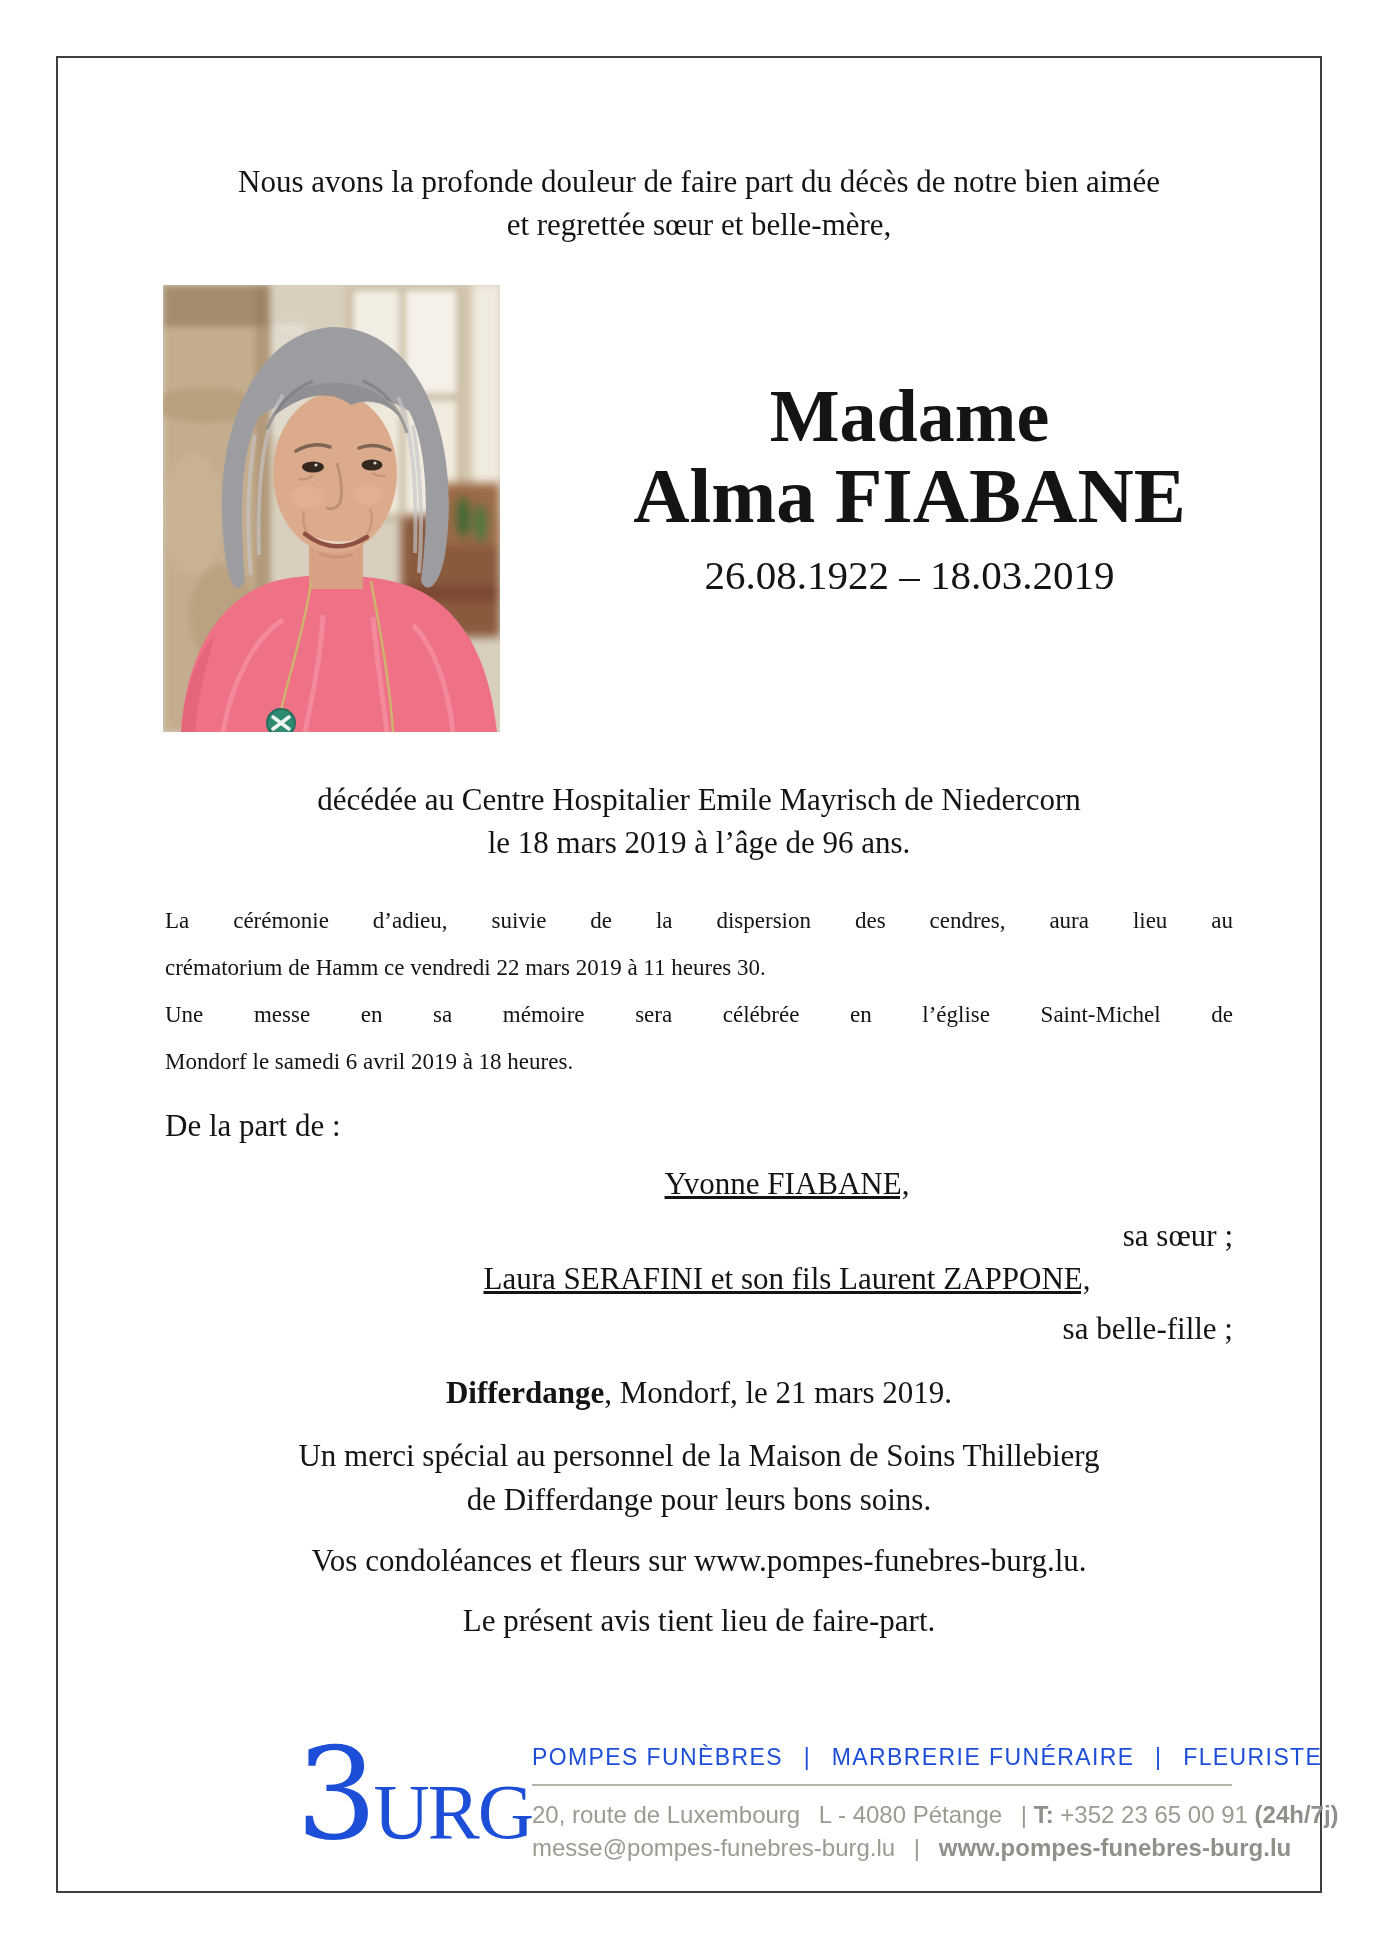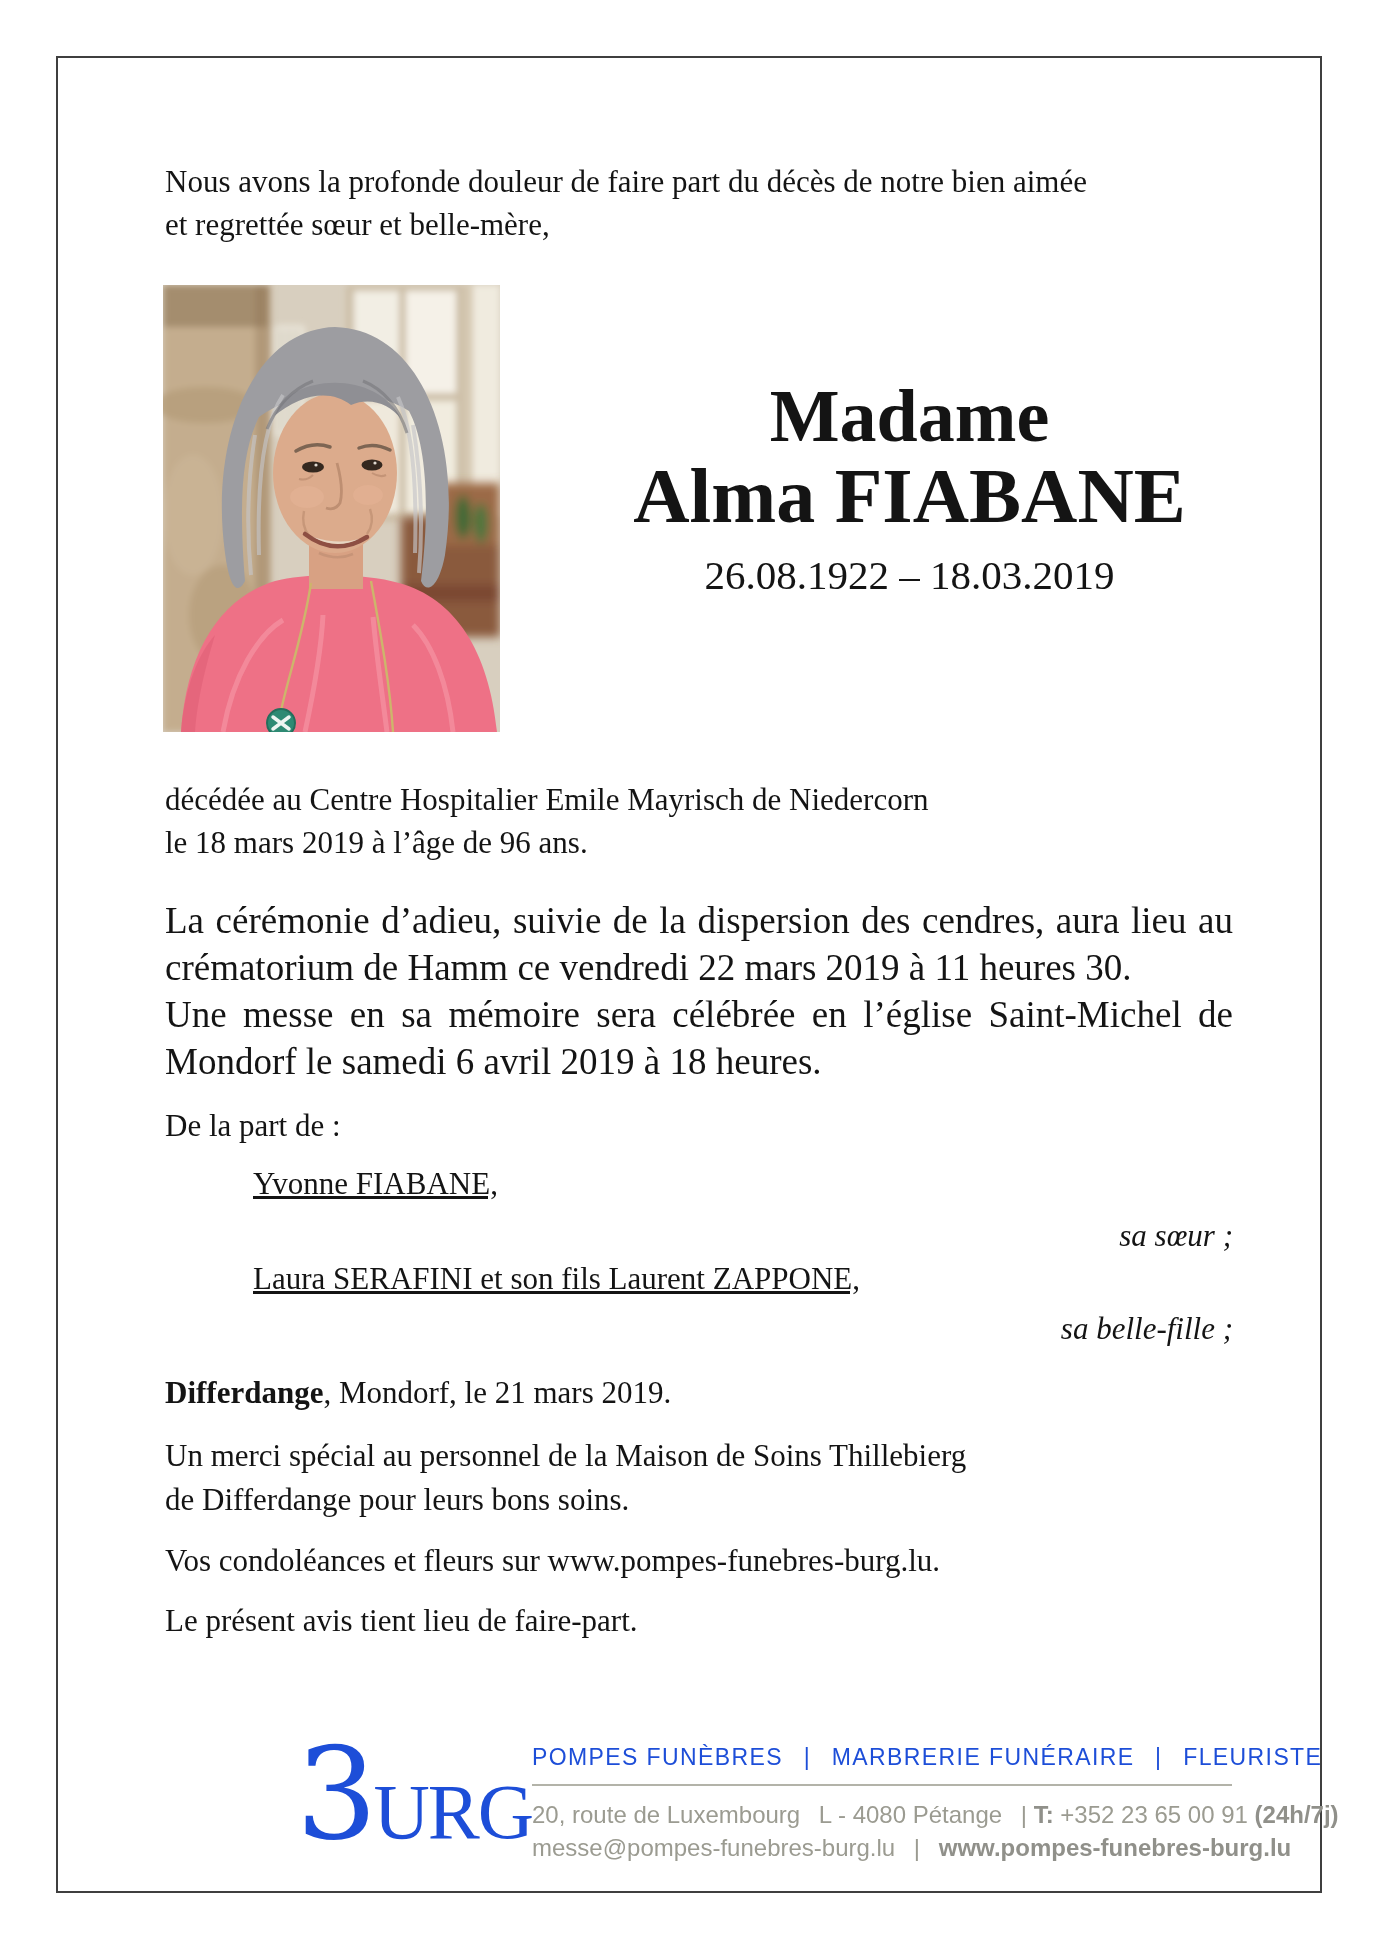--- a/index.html
+++ b/index.html
@@ -3,34 +3,34 @@
 <meta charset="utf-8">
 <style>
   html,body{margin:0;padding:0;background:#ffffff;}
   .page{
     position:relative;width:1378px;height:1949px;background:#ffffff;
     font-family:"Liberation Serif","DejaVu Serif",serif;color:#141414;overflow:hidden;
   }
   .frame{position:absolute;left:56px;top:56px;right:56px;bottom:56px;border:2px solid #3f3f3f;}
   .abs{position:absolute;left:165px;width:1068px;}
   .body-text{font-size:31px;line-height:43px;color:#141414;}
-  .nowrap{white-space:nowrap;}
+  .nowrap{white-space:nowrap;text-align:center;}
   
   .photo{position:absolute;left:163px;top:285px;width:337px;height:447px;overflow:hidden;}
   .photo svg{display:block;width:337px;height:447px;}
   
   .heading{position:absolute;left:500px;top:376px;width:733px;text-align:center;padding-left:43px;}
   .salutation{font-size:74px;line-height:80px;font-weight:bold;}
   .name{font-size:78px;line-height:84px;font-weight:bold;margin-top:-2px;}
   .dates{font-size:41px;line-height:46px;font-weight:normal;margin-top:14px;}
   
-  .ceremony div{font-size:37px;line-height:47px;text-align:justify;}
+  .ceremony div{font-size:23px;line-height:47px;text-align:justify;}
   .ceremony div:nth-child(odd){text-align-last:justify;}
   .indent{padding-left:88px;text-decoration:underline;}
-  .relation{text-align:right;font-style:italic;}
+  .relation{text-align:right;}
   .b{font-weight:bold;}
   
   .logo{position:absolute;left:296px;top:1730px;color:#1d4ed8;line-height:1;white-space:nowrap;}
   .logo-b{font-family:"DejaVu Serif",serif;font-size:128px;}
   .logo-rest{font-family:"Liberation Serif",serif;font-size:78px;letter-spacing:-2px;margin-left:-4px;}
   .footer-col{position:absolute;left:532px;top:1744px;width:700px;font-family:"Liberation Sans","DejaVu Sans",sans-serif;}
   .services{font-size:23px;line-height:26px;letter-spacing:1.4px;color:#1d4ed8;white-space:nowrap;}
   .footer-rule{border:0;border-top:2px solid #b3b3a9;margin:14px 0 0 0;width:700px;}
   .footer-lines{margin-top:12px;font-size:24px;line-height:33px;color:#9b9b91;white-space:nowrap;}
   .footer-lines .b{color:#90908a;}

